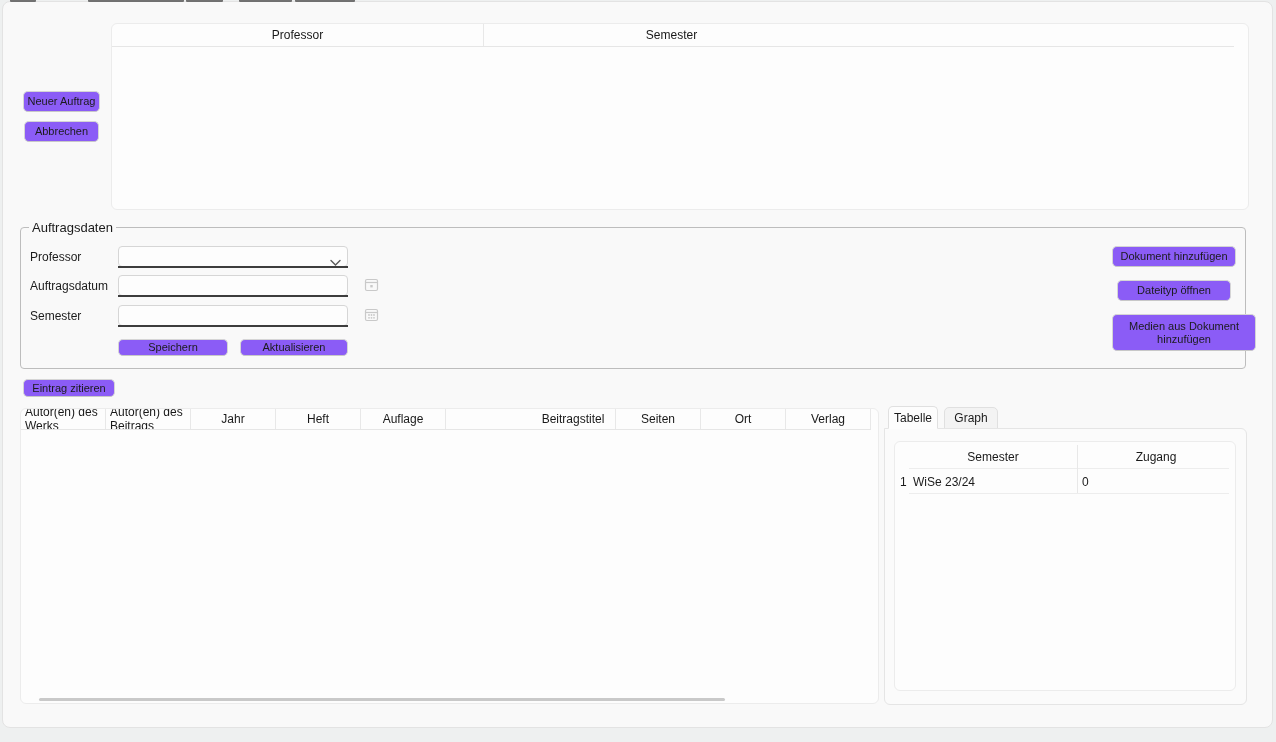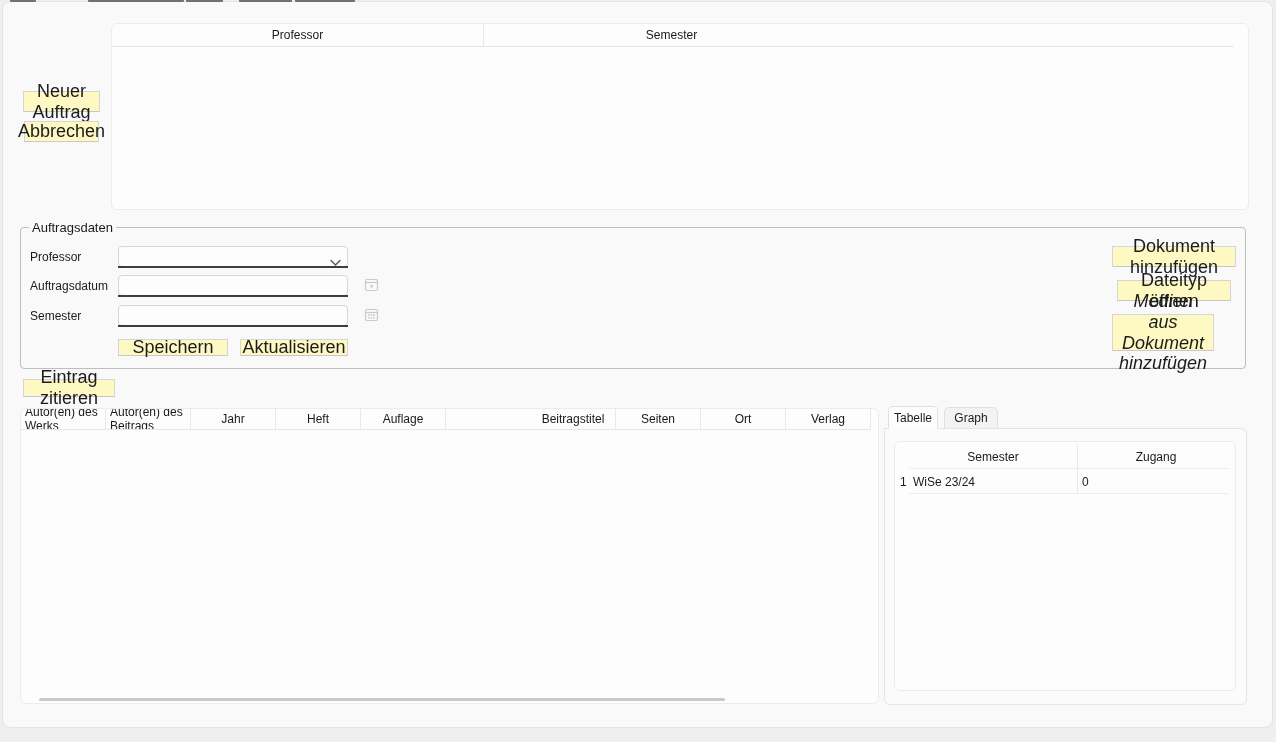--- a/index.html
+++ b/index.html
@@ -14,22 +14,22 @@
   
   .tcard{position:absolute;background:#fdfdfd;border:1px solid #ececec;border-radius:6px;}
   .thead{position:absolute;left:0;top:0;display:flex;border-bottom:1px solid #e6e6e6;}
   .hcell{font-size:12px;color:#191919;display:flex;align-items:center;justify-content:center;
          overflow:hidden;box-sizing:border-box;}
   .hcell.sep{border-right:1px solid #e8e8e8;}
   .hcell.left{justify-content:flex-start;padding-left:4px;}
 
   
   .btn{position:absolute;display:flex;align-items:center;justify-content:center;
-       background:#fef9c3;border:1px solid #d5d5d5;border-bottom-color:#c8c8c8;
-       border-radius:0;font-size:18px;color:#1b1b1b;cursor:default;
+       background:#8b5cf6;border:1px solid #d5d5d5;border-bottom-color:#c8c8c8;
+       border-radius:5px;font-size:11px;color:#1b1b1b;cursor:default;
        box-sizing:border-box;text-align:center;line-height:1.15;}
 
   
   .groupbox{position:absolute;border:1px solid #bdbdbd;border-radius:4px;}
   .legend{position:absolute;top:-8px;left:8px;background:#f9f9f9;padding:0 3px;
           font-size:13px;color:#1b1b1b;}
 
   
   .field{position:absolute;background:#fdfdfd;border:1px solid #d6d6d6;border-radius:4px;
          box-sizing:border-box;}
@@ -118,21 +118,21 @@
         <circle cx="7.5" cy="10.8" r="0.9" fill="#c9c9c9"></circle>
         <circle cx="10" cy="10.8" r="0.9" fill="#c9c9c9"></circle>
     </svg>
   </span>
 
   <div class="btn" style="left:118px;top:339px;width:110px;height:17px;">Speichern</div>
   <div class="btn" style="left:240px;top:339px;width:108px;height:17px;">Aktualisieren</div>
 
   <div class="btn" style="left:1112px;top:246px;width:124px;height:21px;">Dokument hinzufügen</div>
   <div class="btn" style="left:1117px;top:280px;width:114px;height:21px;">Dateityp öffnen</div>
-  <div class="btn" style="left:1112px;top:314px;width:102px;height:37px;white-space:normal;padding:2px 4px;font-style:italic;">Medien aus Dokument hinzufügen</div>
+  <div class="btn" style="left:1112px;top:314px;width:144px;height:37px;white-space:normal;padding:2px 4px;">Medien aus Dokument hinzufügen</div>
 
   <div class="btn" style="left:23px;top:379px;width:92px;height:18px;">Eintrag zitieren</div>
 
   <div class="tcard" style="left:20px;top:408px;width:857px;height:294px;">
     <div class="thead" style="width:850px;height:20px;">
       <div class="hcell sep left" style="width:85px;">Autor(en) des Werks</div>
       <div class="hcell sep left" style="width:85px;">Autor(en) des Beitrags</div>
       <div class="hcell sep" style="width:85px;">Jahr</div>
       <div class="hcell sep" style="width:85px;">Heft</div>
       <div class="hcell sep" style="width:85px;">Auflage</div>

